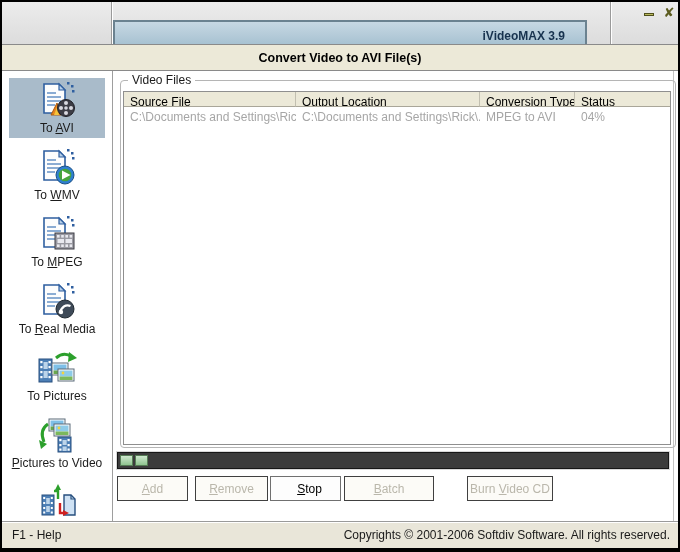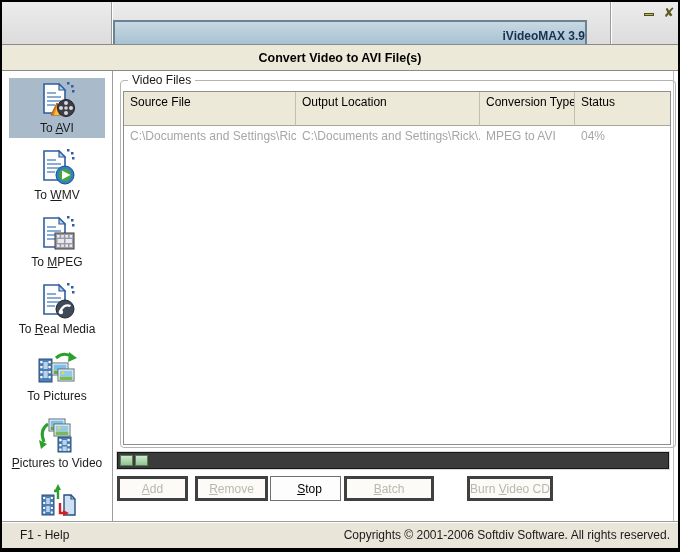--- a/index.html
+++ b/index.html
@@ -15,21 +15,21 @@
   .titlebar{
     position:absolute; left:2px; top:2px; width:676px; height:42px;
     background:linear-gradient(180deg,#ececec,#dcdcdc);
   }
   .tb-groove{ position:absolute; top:0; width:2px; height:42px;
     border-left:1px solid #9a9a9a; border-right:1px solid #ffffff; }
   .app-title-bar{
     position:absolute; left:111px; top:18px; width:474px; height:32px;
     background:linear-gradient(180deg,#c7d8e3,#9fbccd);
     border:2px solid #6b8290; display:flex; align-items:center; justify-content:flex-end;
-    padding-right:0;
+    padding-right:20px;
   }
   .app-title-text{ font-size:12px; font-weight:bold; color:#17324e; }
   .win-btn{ position:absolute; top:5px; width:16px; height:14px; display:flex;
     align-items:center; justify-content:center; cursor:default; }
   .min-glyph{ width:10px; height:3px; background:#b9b95c; border:1px solid #50501c; }
   .close-glyph{ font-size:13px; font-weight:bold; color:#5c5c20; line-height:1; }
 
   
   .header-row{
     position:absolute; left:2px; top:44px; width:676px; height:27px;
@@ -60,48 +60,48 @@
   .groupbox{ position:absolute; left:118px; top:9px; width:556px; height:368px;
     border:1px solid #b5b5b5; border-radius:4px; }
   .group-label{ position:absolute; left:7px; top:-8px; background:#fff;
     padding:0 4px; font-size:12px; color:#1a1a1a; }
 
   
   .ltable{ position:absolute; left:121px; top:20px; width:548px; height:354px;
     border:1px solid #8f8f8f; background:#fff; overflow:hidden; }
   .lrow{ display:flex; }
   .lth{ background:#ece9d8; border-right:1px solid #c2bfb0; border-bottom:1px solid #a9a699;
-    font-size:12px; color:#000; padding:3px 5px 3px 6px; height:34px; white-space:nowrap; overflow:hidden; }
+    font-size:12px; color:#000; padding:3px 5px 3px 6px; height:15px; white-space:nowrap; overflow:hidden; }
   .ltd{ font-size:12px; color:#a6a6a6; padding:3px 5px 2px 6px; height:18px;
     white-space:nowrap; overflow:hidden; }
   .col-source{ width:172px; } .col-output{ width:184px; }
   .col-type{ width:95px; } .col-status{ flex:1; border-right:none; }
 
   
   .progress{ position:absolute; left:115px; top:381px; width:552px; height:17px;
     background:#3b3b3b; border:1px solid #161616; box-shadow:0 0 0 1px #d8d8d8;
     display:flex; align-items:center; padding:2px; }
   .pseg{ width:13px; height:11px; margin-right:2px;
     background:linear-gradient(180deg,#cfe8cf,#8fc48f); border:1px solid #567d56; }
 
   
   .btn{ position:absolute; top:405px; height:25px; background:#fcfbf7;
-    border:3px solid #404040; font-size:12px; color:#bab7ab;
+    border:1px solid #404040; font-size:12px; color:#bab7ab;
     display:flex; align-items:center; justify-content:center; cursor:default;
     font-family:"Liberation Sans","DejaVu Sans",sans-serif; }
   .btn.enabled{ background:#fdfdfd; border:1px solid #707070; color:#000; cursor:pointer; }
   #btn-add{ left:115px; width:71px; } #btn-remove{ left:193px; width:73px; }
   #btn-stop{ left:268px; width:71px;padding-left:8px; } #btn-batch{ left:342px; width:90px; }
   #btn-burn{ left:465px; width:86px; }
 
   
   .statusbar{ position:absolute; left:2px; top:521px; width:676px; height:27px;
     background:#e9e6d9; border-top:1px solid #9a9a9a; box-shadow:inset 0 1px 0 #ffffff;
     display:flex; align-items:center; font-size:12px; color:#1a1a1a; }
-  .status-left{ padding-left:18px; }
+  .status-left{ padding-left:10px; }
   .status-right{ margin-left:auto; padding-right:8px; }
 </style>
 </head>
 <body>
 
 <div id="app">
 
   <div class="titlebar">
     <div class="tb-groove" style="left:109px"></div>
     <div class="tb-groove" style="left:608px"></div>

